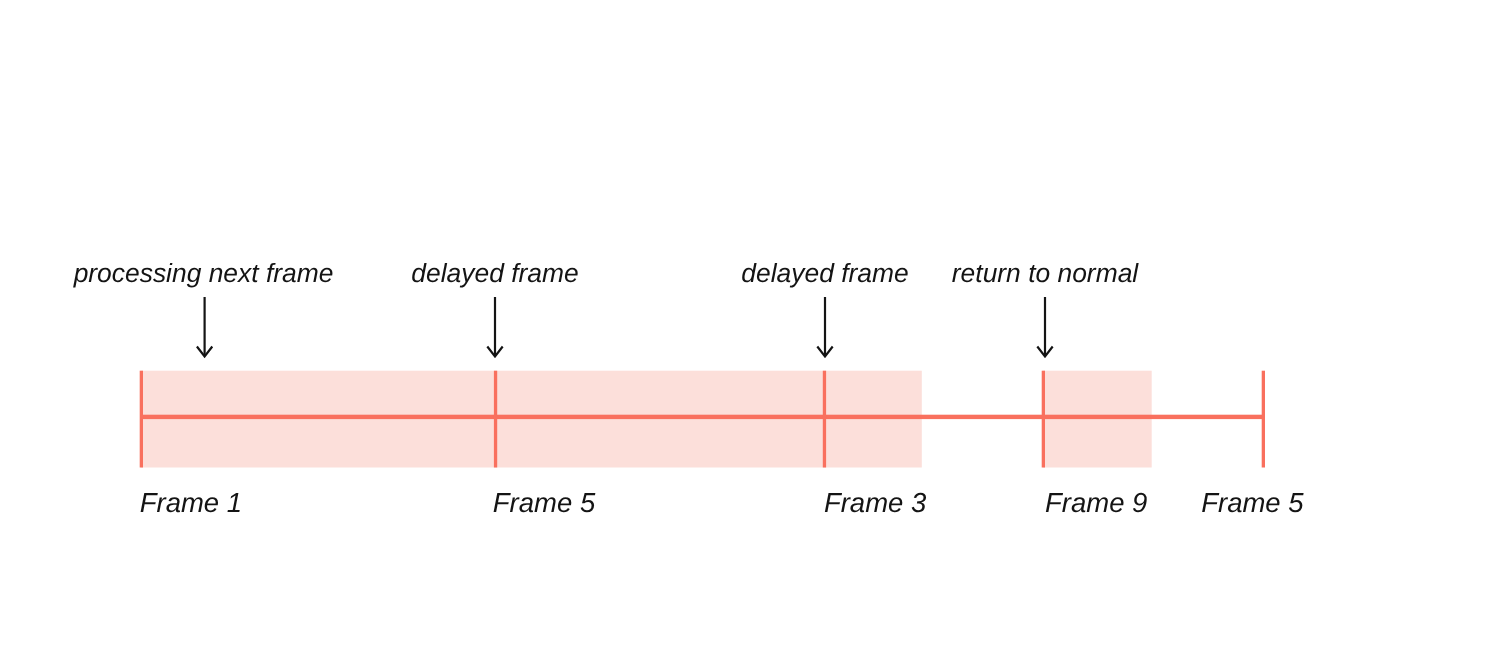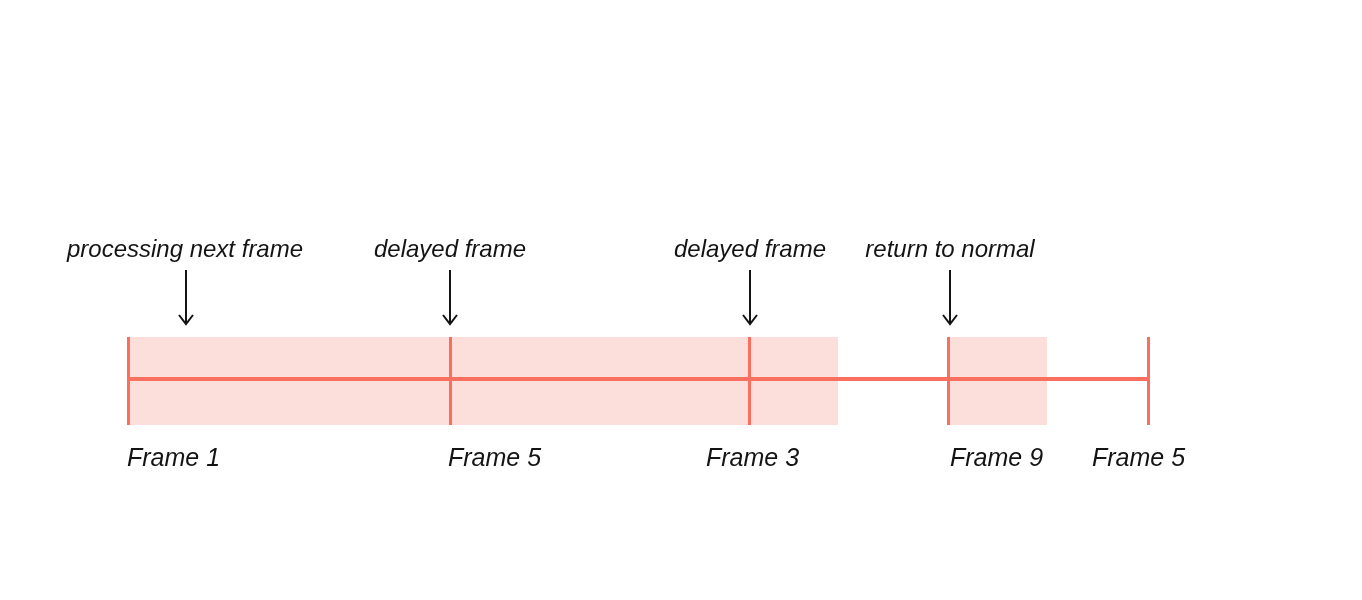--- a/index.html
+++ b/index.html
@@ -104,17 +104,17 @@
     <line x1="10" y1="0" x2="10" y2="53"></line>
     <polyline points="3,45 10,54 17,45"></polyline>
   </svg>
   <svg class="arrow" style="left:950px" viewBox="0 0 20 56">
     <line x1="10" y1="0" x2="10" y2="53"></line>
     <polyline points="3,45 10,54 17,45"></polyline>
   </svg>
 
   <div class="frame-label" style="left:127px">Frame 1</div>
   <div class="frame-label" style="left:448px">Frame 5</div>
-  <div class="frame-label" style="left:706px">Frame 3</div>
+  <div class="frame-label" style="left:749px">Frame 3</div>
   <div class="frame-label" style="left:950px">Frame 9</div>
   <div class="frame-label" style="left:1092px">Frame 5</div>
 
 </div>
 
 </body></html>

